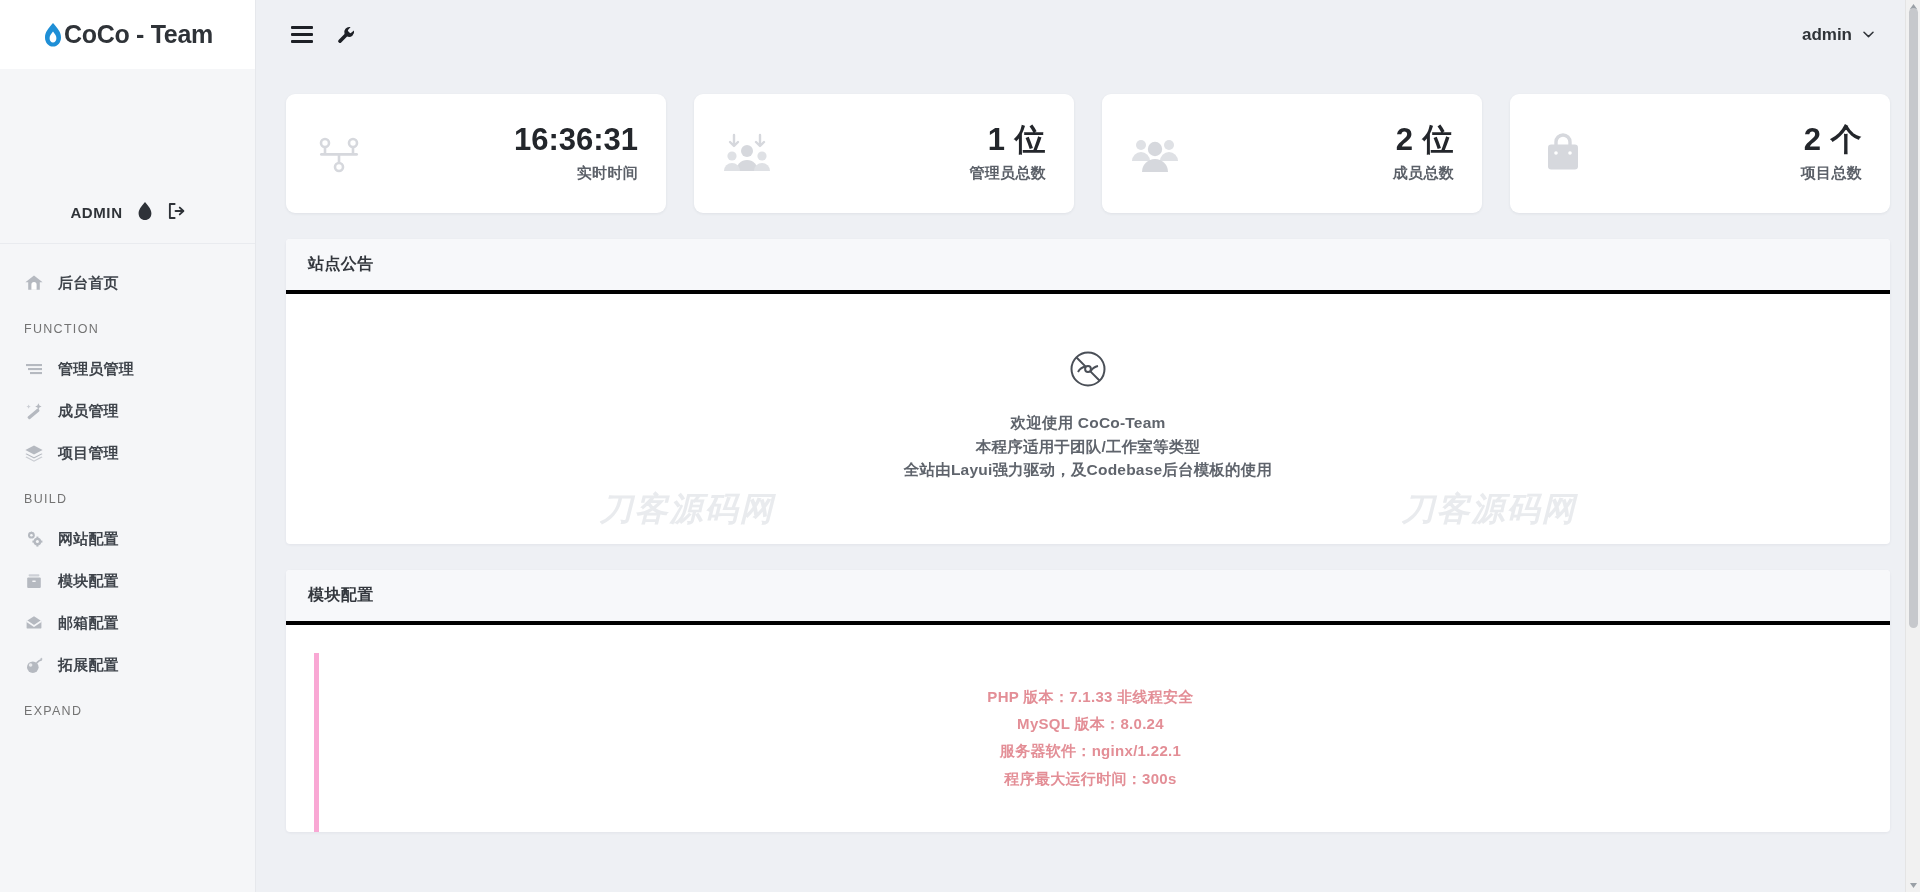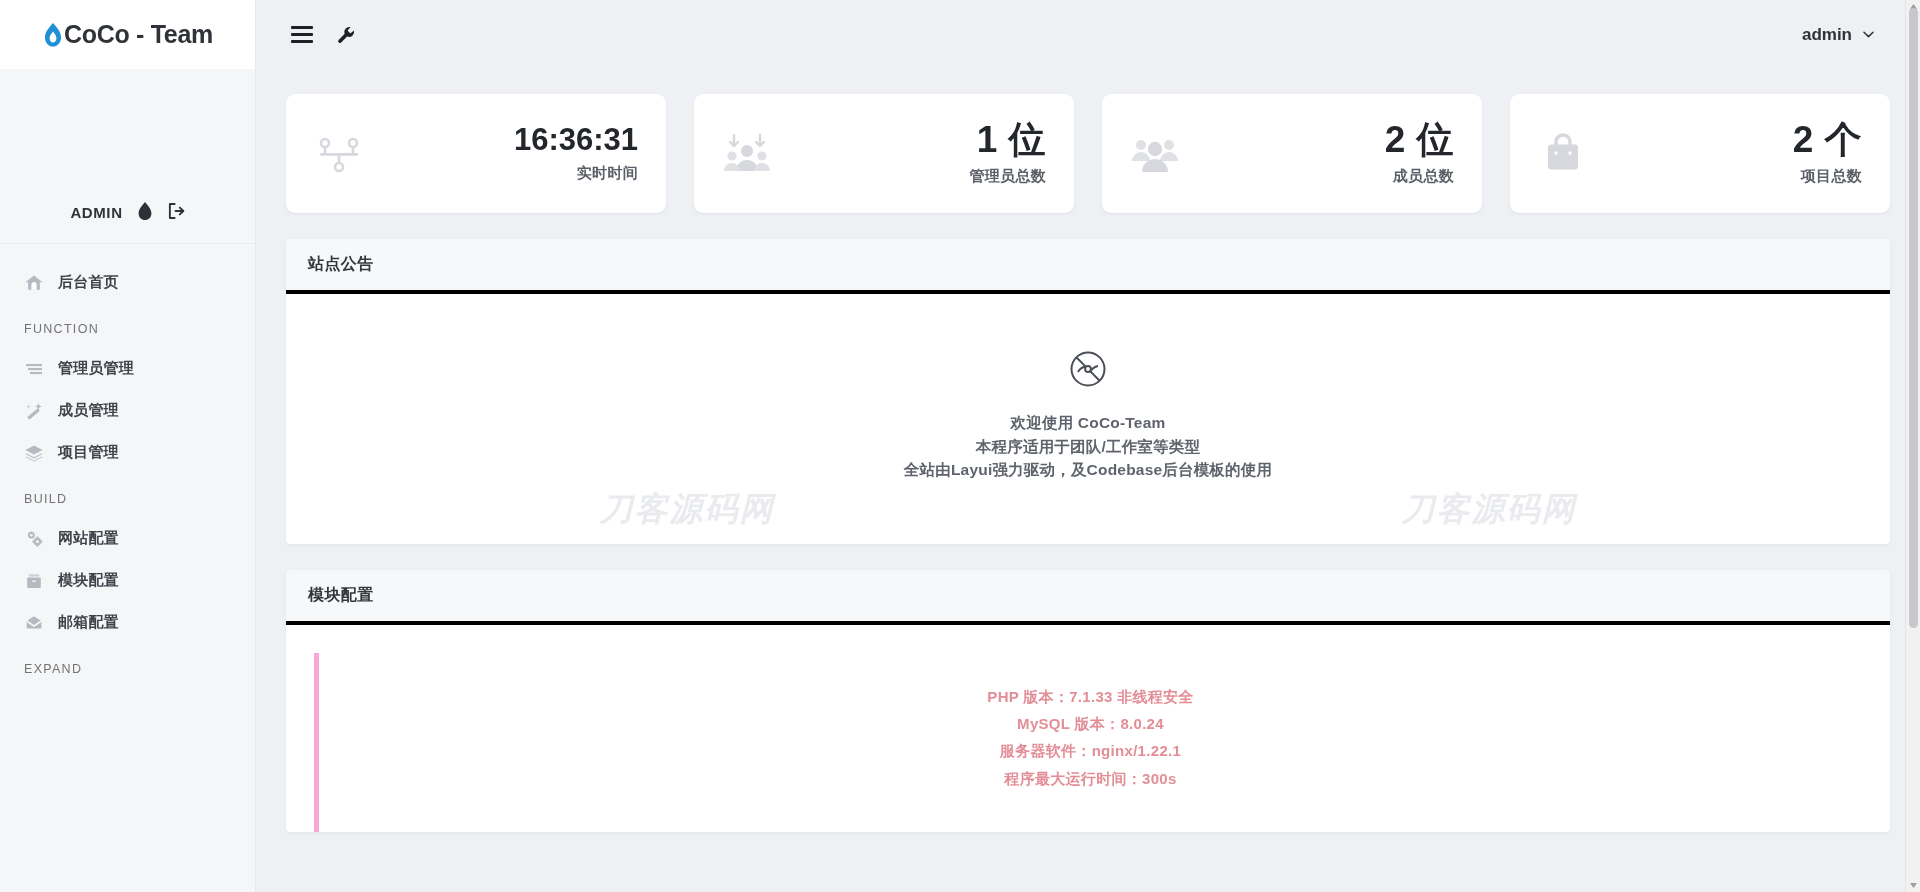--- a/index.html
+++ b/index.html
@@ -55,21 +55,21 @@
   .nav { padding-top: 18px; }
   .nav-group-label {
     font-size: 12.5px;
     letter-spacing: 1.3px;
     color: #737373;
     padding: 18px 0 12px 24px;
     font-weight: 400;
   }
   .nav-item {
     display: flex;
-    align-items: flex-start;
+    align-items: center;
     gap: 14px;
     padding: 11px 0 11px 24px;
     cursor: pointer;
   }
   .nav-ic { width: 20px; height: 20px; flex: 0 0 20px; display:block; }
   .nav-label {
     font-size: 15px;
     font-weight: 700;
     color: #3f444b;
     letter-spacing: 0.2px;
@@ -120,21 +120,21 @@
     border-radius: 9px;
     box-shadow: 0 1px 3px rgba(30,40,60,.07);
     display: flex;
     align-items: center;
     justify-content: space-between;
     padding: 0 28px 0 26px;
   }
   .card-ic { width: 54px; height: 50px; display:block; }
   .card-right { text-align: right; }
   .card-value {
-    font-size: 37px; font-weight: 700; color: #23262b;
+    font-size: 31px; font-weight: 700; color: #23262b;
     line-height: 1.05; letter-spacing: 0.5px;
   }
   .card-value.time { font-size: 31px; letter-spacing: 0px; }
   .card-label {
     font-size: 15px; font-weight: 700; color: #5b6068;
     margin-top: 7px; letter-spacing: 0.3px;
   }
 
   
   .panel {
@@ -310,20 +310,29 @@
       </div>
 
       <div class="nav-item">
         <svg class="nav-ic" viewBox="0 0 20 20">
           <path d="M2.6 14.4 V8 L10 3.2 L17.4 8 v6.4 a1.2 1.2 0 0 1 -1.2 1.2 H3.8 a1.2 1.2 0 0 1 -1.2 -1.2 z" fill="#b5b9c0"></path>
           <path d="M2.6 8 L10 13 L17.4 8" fill="none" stroke="#f5f6f8" stroke-width="1.7"></path>
         </svg>
         <span class="nav-label">邮箱配置</span>
       </div>
 
+      <div class="nav-item">
+        <svg class="nav-ic" viewBox="0 0 20 20">
+          <circle cx="8.8" cy="12.2" r="5.8" fill="#b5b9c0"></circle>
+          <circle cx="6.6" cy="10" r="1.8" fill="#e9eaed"></circle>
+          <path d="M13 7.6 C14.6 6 15.6 5 17 5.2" fill="none" stroke="#b5b9c0" stroke-width="1.7" stroke-linecap="round"></path>
+          <path d="M17.3 2.4 l.5 1.1 1.1.5 -1.1.5 -.5 1.1 -.5-1.1 -1.1-.5 1.1-.5z" fill="#b5b9c0"></path>
+        </svg>
+        <span class="nav-label">拓展配置</span>
+      </div>
 
       <div class="nav-group-label">EXPAND</div>
 
     </nav>
   </aside>
 
   <div class="main">
 
     <header class="topbar">
       <div class="topbar-btn">

